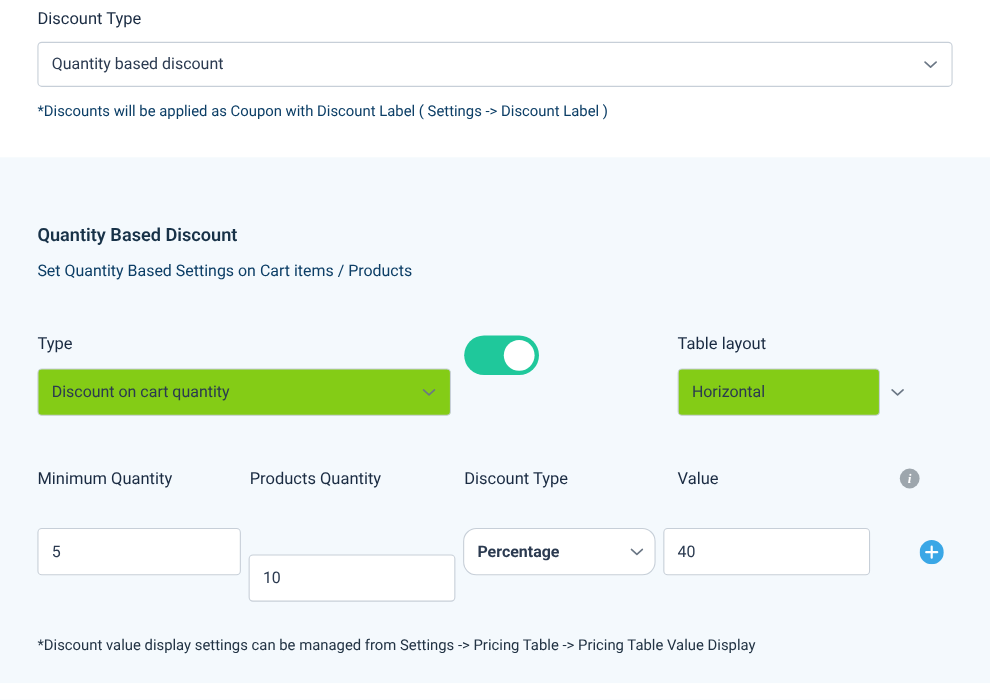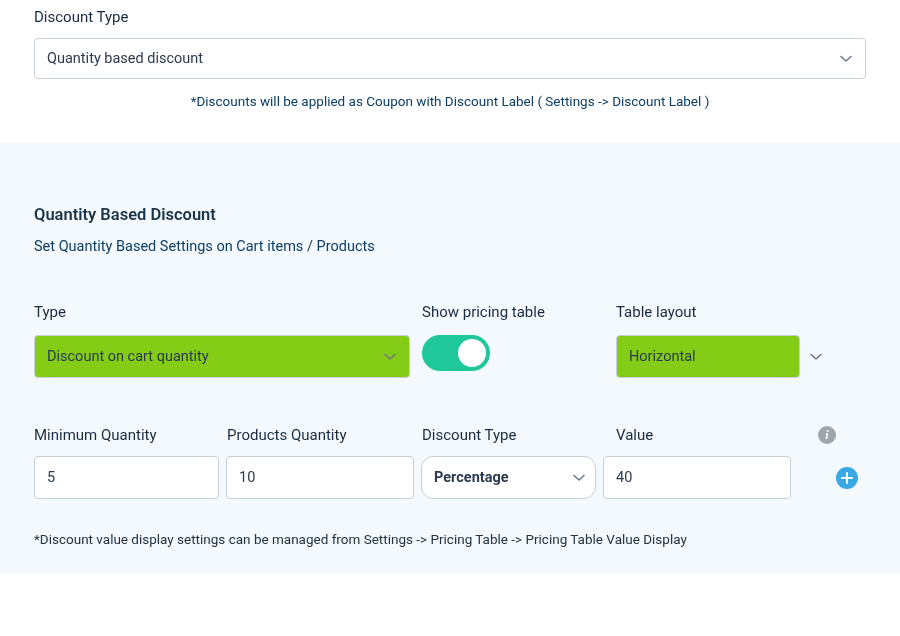--- a/index.html
+++ b/index.html
@@ -41,21 +41,20 @@
     right: 14px;
     top: 50%;
     transform: translateY(-50%);
     pointer-events: none;
   }
   .chevron svg { display: block; }
   .helper {
     font-size: 13.5px;
     color: #0c3e66;
     margin-top: 14px;
-    text-align: center;
   }
   .section-bottom {
     background: #f4f9fd;
     padding: 62px 34px 26px 34px;
   }
   .section-title {
     font-size: 16.5px;
     font-weight: 600;
     color: #183248;
     margin-bottom: 14px;
@@ -133,21 +132,21 @@
   .text-input {
     border: 1px solid #c7cfd8;
     border-radius: 4px;
     padding: 12px 12px;
     font-size: 14.5px;
     color: #2b3a50;
     background: #fff;
     font-family: inherit;
   }
   .inp-min { width: 185px; }
-  .inp-max { width: 188px; }
+  .inp-max { width: 188px; margin-top: 48px; }
   .disc-select-wrap { position: relative; width: 175px; }
   .disc-select {
     border: 1px solid #c7cfd8;
     border-radius: 12px;
     padding: 12px 34px 12px 12px;
     font-size: 14.5px;
     color: #2b3a50;
     background: #fff;
     cursor: pointer;
     width: 100%;
@@ -193,21 +192,20 @@
       <div style="position:relative;width:376px;">
         <div class="select-md type-select"><span>Discount on cart quantity</span></div>
         <span class="chevron">
           <svg width="12" height="8" viewBox="0 0 12 8">
               <path d="M1 1.5 L6 6 L11 1.5" stroke="#6b7785" stroke-width="1.5" fill="none" stroke-linecap="round" stroke-linejoin="round"></path>
             </svg>
         </span>
       </div>
     </div>
     <div class="col-toggle">
-      <span class="field-label">Show pricing table</span>
       <div class="toggle">
         <div class="toggle-knob"></div>
       </div>
     </div>
     <div class="col-layout">
       <span class="field-label">Table layout</span>
       <div style="position:relative;width:220px;">
         <div class="select-md layout-select"><span>Horizontal</span></div>
         <span class="chevron">
           <svg width="12" height="8" viewBox="0 0 12 8">

